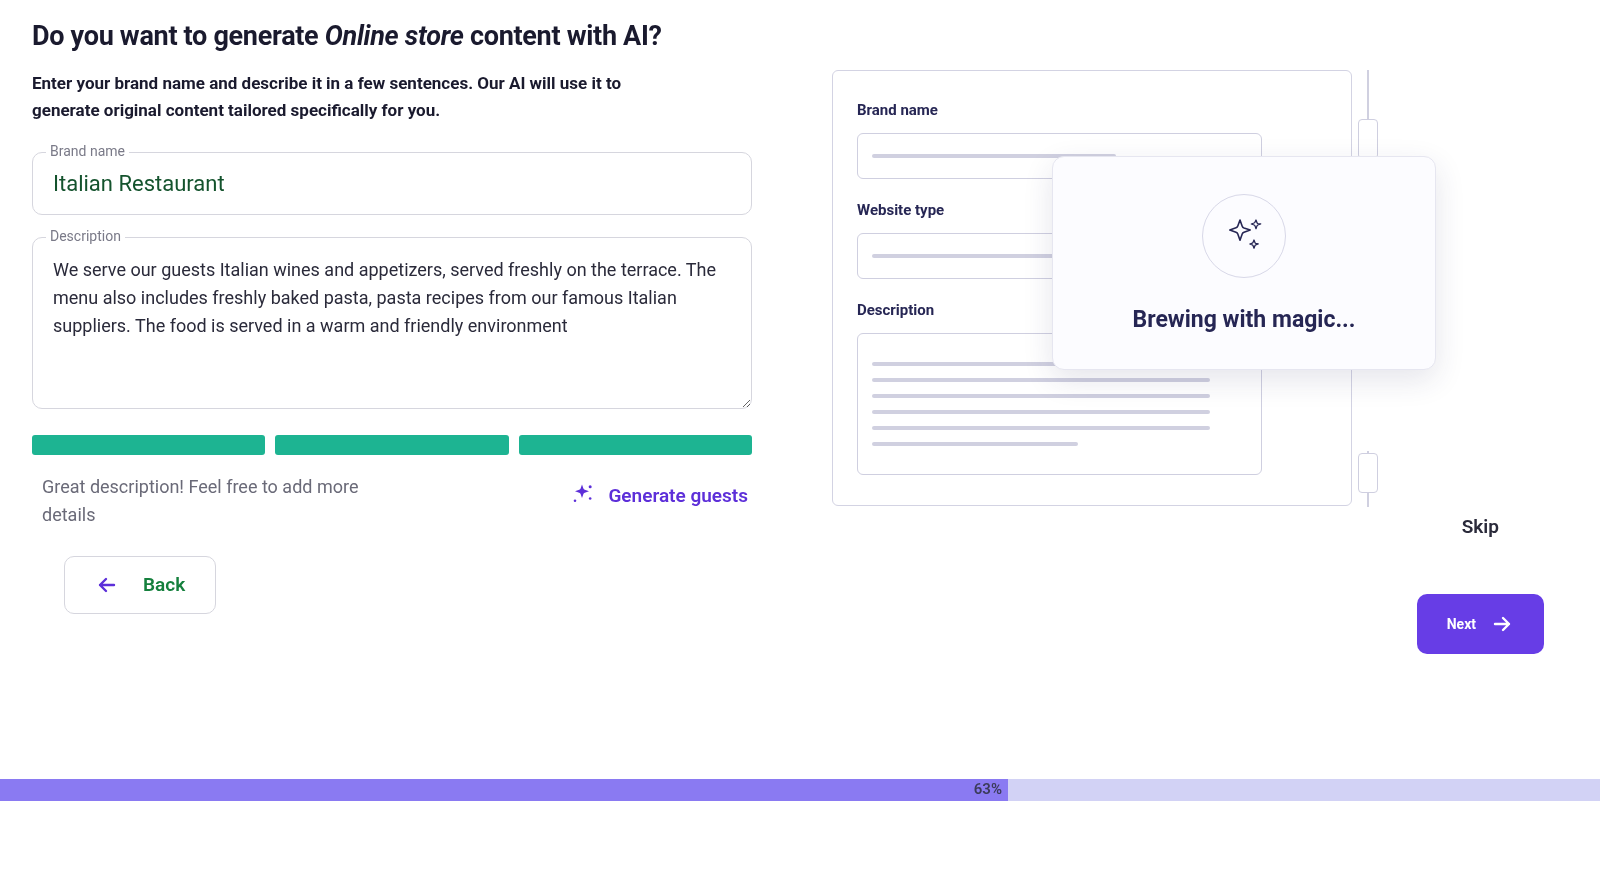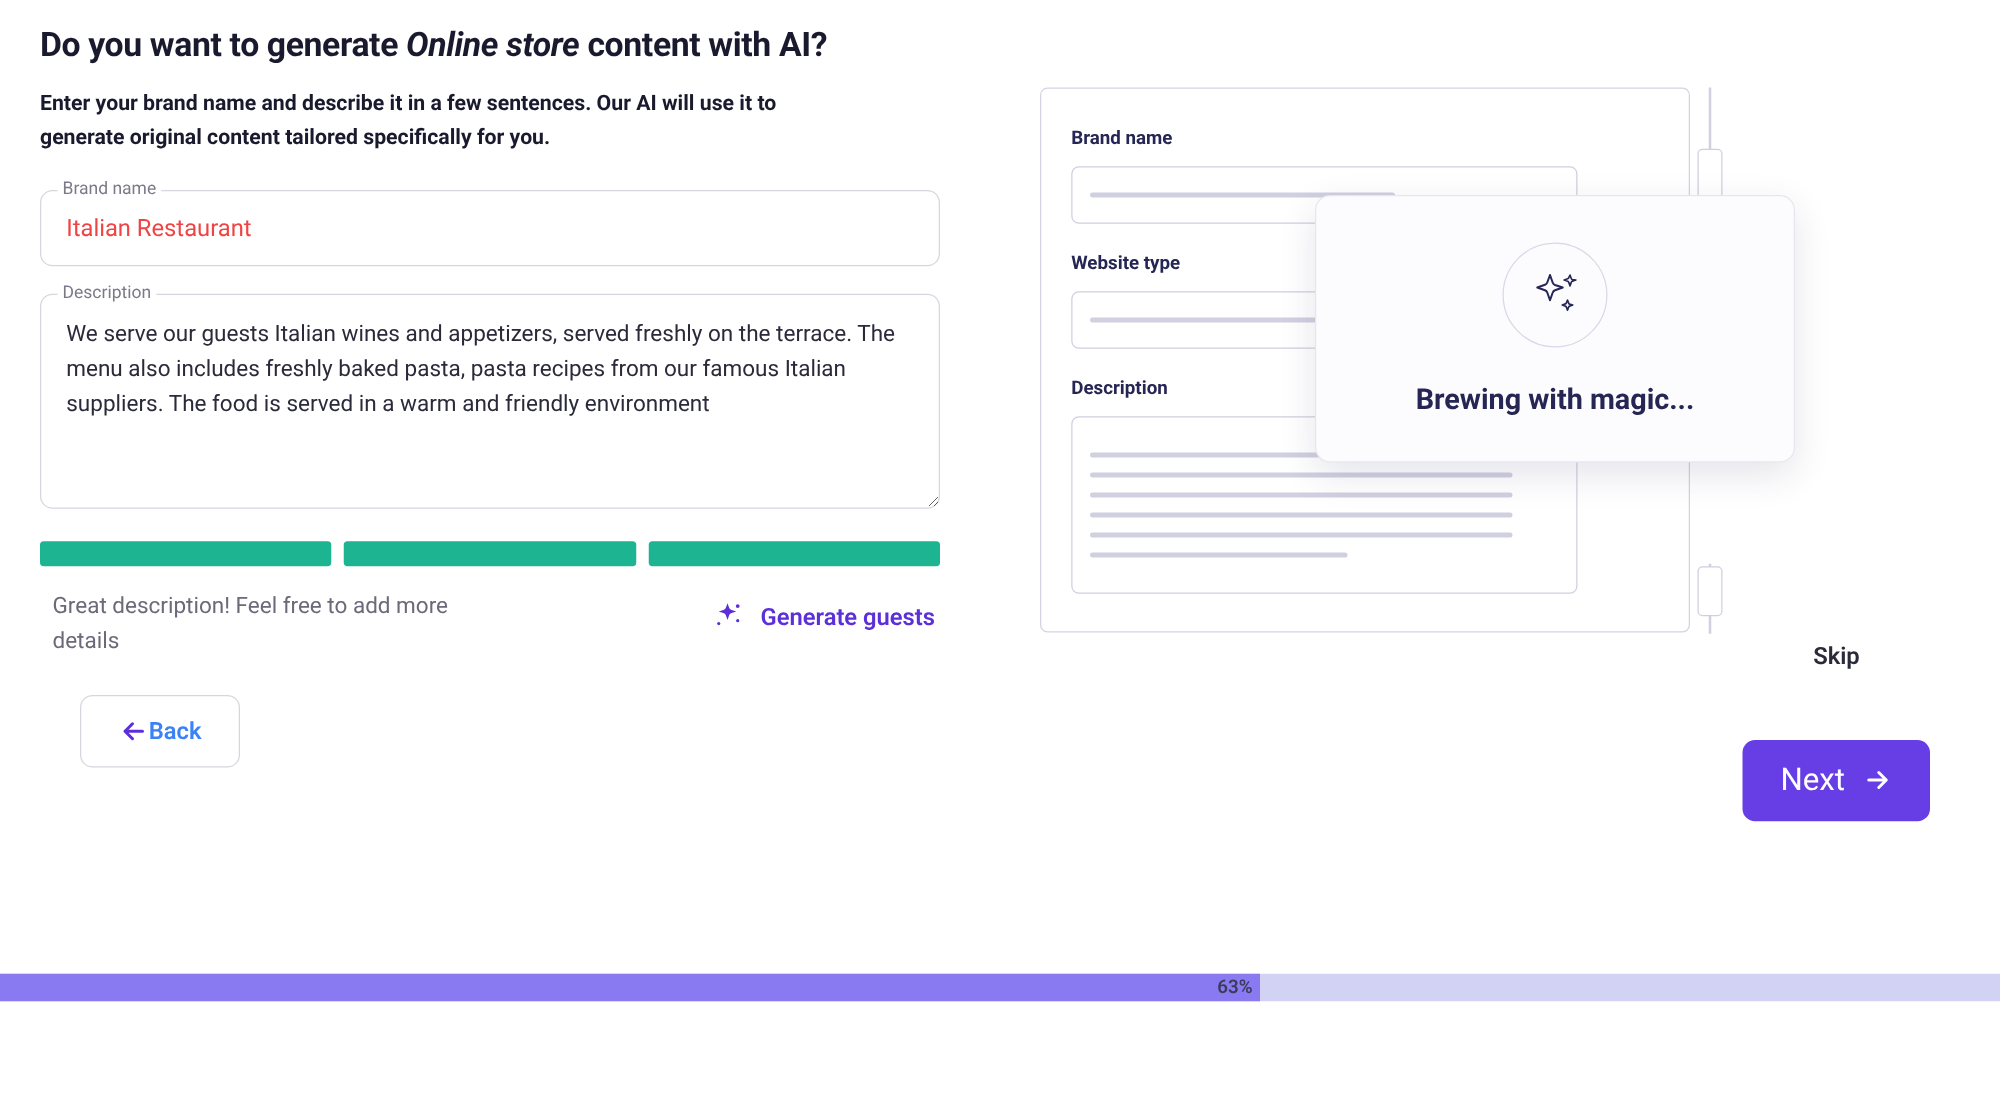--- a/index.html
+++ b/index.html
@@ -11,21 +11,21 @@
   
   .left-col { width: 720px; }
   
   .title { font-size: 27px; font-weight: 700; color: #1a1a2e; margin-bottom: 18px; letter-spacing: -0.3px; }
   .title .italic { font-style: italic; }
   
   .subtitle { font-size: 17px; color: #1a1a2e; line-height: 1.6; margin-bottom: 28px; max-width: 660px; font-weight: bold; }
   
   .field-wrap { position: relative; margin-bottom: 22px; }
   .field-label { position: absolute; top: -9px; left: 14px; background: #fff; padding: 0 4px; font-size: 14px; color: #7a7a88; }
-  .text-input { width: 100%; border: 1px solid #d6d6de; border-radius: 10px; padding: 18px 20px; font-size: 19px; color: #ef4444; font-family: inherit; outline: none; }
+  .text-input { width: 100%; border: 1px solid #d6d6de; border-radius: 10px; padding: 18px 20px; font-size: 22px; color: #14532d; font-family: inherit; outline: none; }
   .textarea { width: 100%; border: 1px solid #d6d6de; border-radius: 10px; padding: 18px 20px; font-size: 18px; color: #2a2a3a; font-family: inherit; outline: none; resize: vertical; height: 172px; line-height: 1.55; }
   
   .bars { display: flex; gap: 10px; margin-top: 8px; margin-bottom: 18px; }
   .bar { flex: 1; height: 20px; background: #1db492; border-radius: 3px; }
   
   .below-row { display: flex; align-items: flex-start; justify-content: space-between; gap: 20px; }
   .hint { font-size: 18px; color: #6a6a78; line-height: 1.55; max-width: 380px; padding-left: 10px; }
   
   .gen-btn { display: inline-flex; align-items: center; gap: 12px; font-size: 19px; font-weight: 600; color: #5d2fd9; cursor: pointer; padding: 8px 4px; }
   .gen-btn svg { flex: none; }
@@ -54,24 +54,24 @@
   .magic-circle { width: 84px; height: 84px; border: 1.5px solid #d8d8e8; border-radius: 50%; display: flex; align-items: center; justify-content: center; }
   .magic-text { font-size: 23px; font-weight: 700; color: #262654; }
   
   
   .progress-wrap { position: absolute; left: 0; right: 0; top: 779px; height: 22px; background: #d2d2f5; }
   .progress-fill { height: 100%; background: #8a7af2; position: relative; }
   .progress-pct { position: absolute; right: 6px; top: 1px; font-size: 15px; font-weight: 600; color: #3b3b5a; }
   
   
   .footer { position: absolute; left: 0; right: 0; bottom: 0; height: 95px; display: flex; align-items: center; justify-content: space-between; padding: 0 56px 0 64px; background: #fff; }
-  .back-btn { display: inline-flex; align-items: center; gap: 0; border: 1.5px solid #d6d6de; border-radius: 10px; padding: 16px 30px; font-size: 19px; font-weight: 600; color: #3b82f6; background: #fff; cursor: pointer; }
+  .back-btn { display: inline-flex; align-items: center; gap: 24px; border: 1.5px solid #d6d6de; border-radius: 10px; padding: 16px 30px; font-size: 19px; font-weight: 600; color: #15803d; background: #fff; cursor: pointer; }
   .footer-right { display: flex; align-items: center; gap: 56px; flex-direction: column; }
   .skip-btn { font-size: 19px; font-weight: 600; color: #2a2a3a; cursor: pointer; }
-  .next-btn { display: inline-flex; align-items: center; gap: 14px; background: #673de6; color: #fff; border-radius: 10px; padding: 18px 30px; font-size: 25px; font-weight: 400; cursor: pointer; }
+  .next-btn { display: inline-flex; align-items: center; gap: 14px; background: #673de6; color: #fff; border-radius: 10px; padding: 18px 30px; font-size: 14px; font-weight: 700; cursor: pointer; }
   
   svg { display: block; }
 </style>
 </head>
 <body>
 
 <div class="page">
 
   <div class="main-area">
     <div class="left-col">

